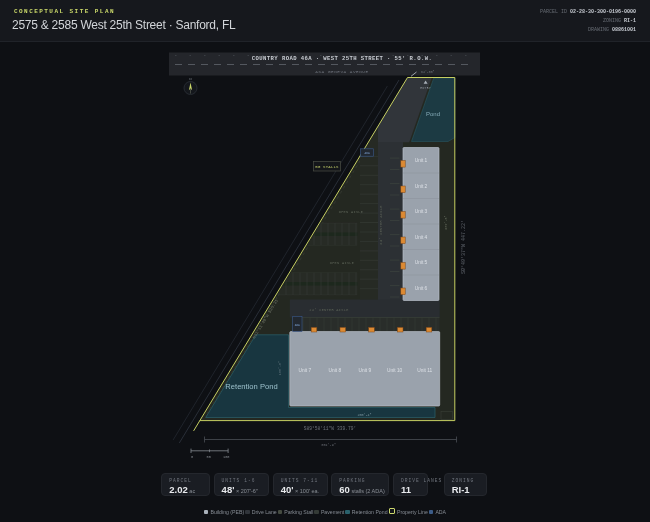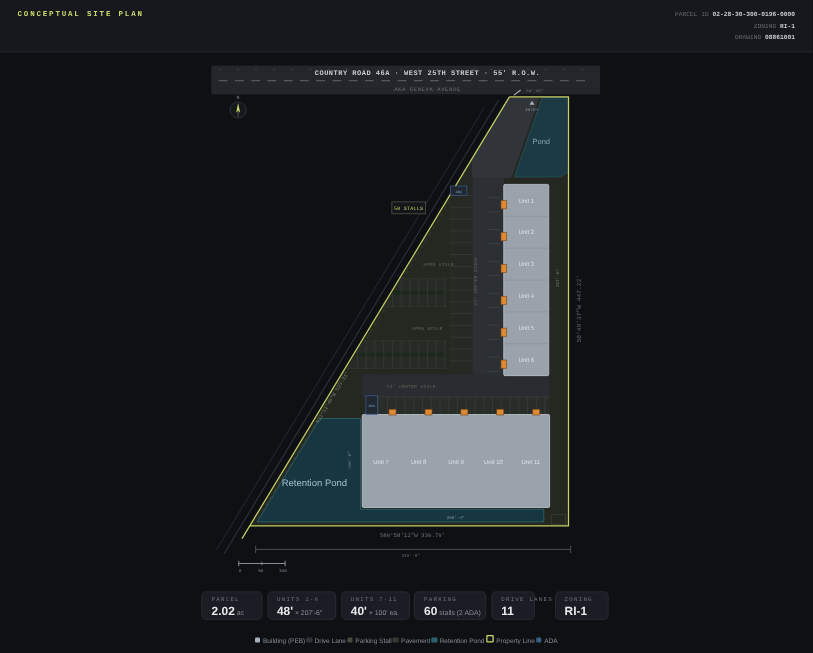--- a/index.html
+++ b/index.html
@@ -199,20 +199,21 @@
 <line x1="191" y1="450.8" x2="228.1" y2="450.8" stroke="#878d93" stroke-width="0.8"></line>
 <line x1="191" y1="448.6" x2="191" y2="453" stroke="#878d93" stroke-width="0.8"></line>
 <line x1="228.1" y1="448.6" x2="228.1" y2="453" stroke="#878d93" stroke-width="0.8"></line>
 <line x1="209.5" y1="449.4" x2="209.5" y2="452.2" stroke="#878d93" stroke-width="0.7"></line>
 <text x="191" y="457.5" font-family="Liberation Mono, monospace" font-size="3.6" fill="#82878d">0</text>
 <text x="206.5" y="457.5" font-family="Liberation Mono, monospace" font-size="3.6" fill="#82878d">50</text>
 <text x="223" y="457.5" font-family="Liberation Mono, monospace" font-size="3.6" fill="#82878d">100</text>
 </svg>
 <div id="hdr">
 <div id="kick">CONCEPTUAL SITE PLAN</div>
+<div id="addr">2575 &amp; 2585 West 25th Street · Sanford, FL</div>
 <div id="hr">PARCEL ID <b>02-28-30-300-0196-0000</b><br>ZONING <b>RI-1</b><br>DRAWING <b>08861001</b></div>
 </div>
 <div class="card" style="left:161.3px;width:48.6px;">
 <div class="clab">PARCEL</div>
 <div class="cval">2.02<span class="cunit"> ac</span></div>
 </div>
 <div class="card" style="left:213.6px;width:55.4px;">
 <div class="clab">UNITS 1-6</div>
 <div class="cval">48'<span class="cunit"> × 207'-6″</span></div>
 </div>

